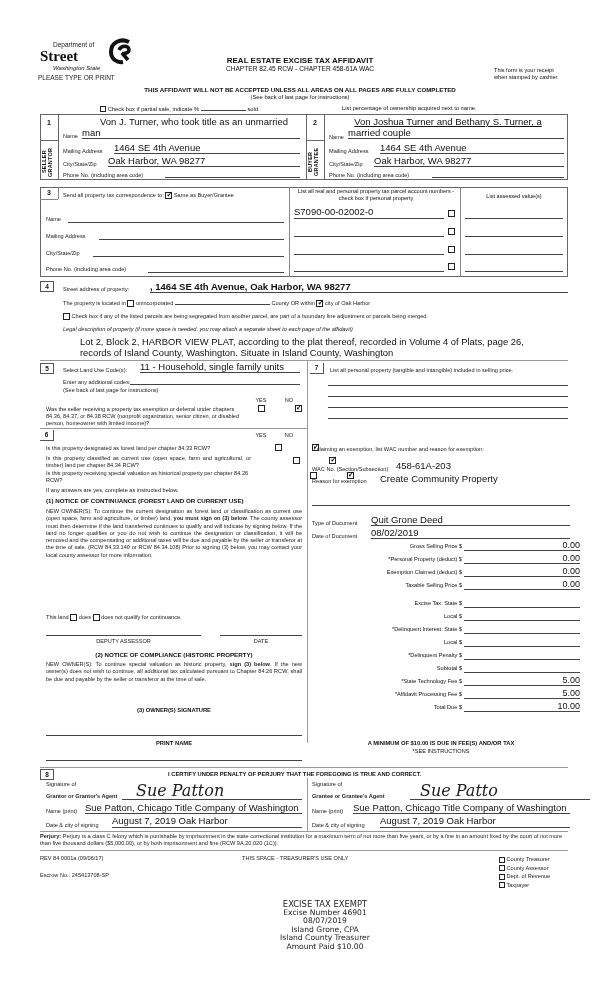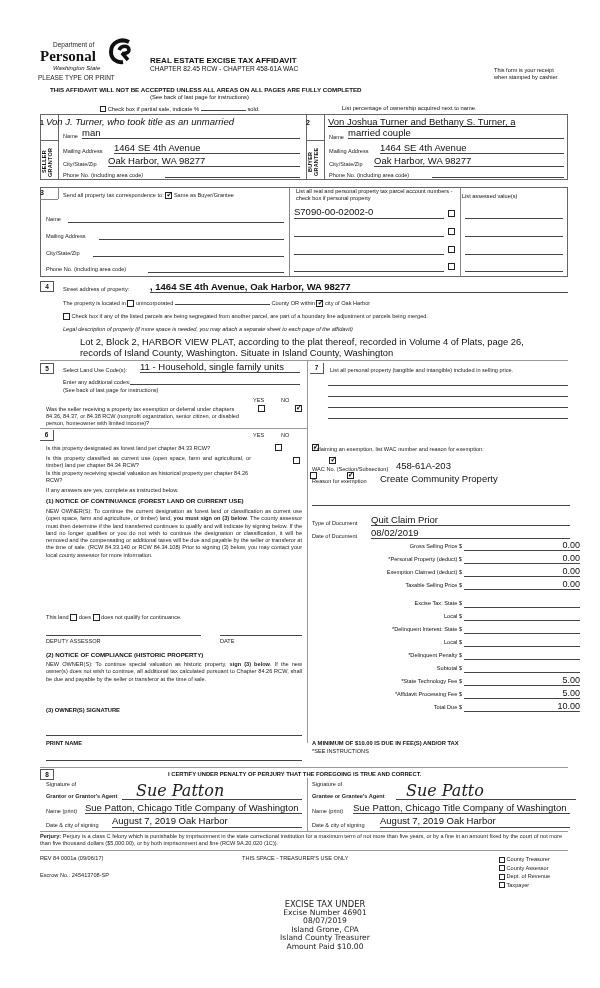--- a/index.html
+++ b/index.html
@@ -7,37 +7,37 @@
   body { font-family: "Liberation Sans", sans-serif; color: #111; position: relative; font-size: 6px; }
   .abs { position: absolute; }
   .line { border-bottom: 0.8px solid #444; }
   .fill { font-size: 9.5px; color: #111; }
   .lbl { font-size: 5.6px; color: #222; }
   .box { border: 1px solid #666; }
   .cb { display: inline-block; width: 7px; height: 7px; border: 0.8px solid #222; vertical-align: middle; position: relative; background: #fff; }
   .cb.checked::after { content: "✓"; position: absolute; left: 0px; top: -3px; font-size: 8px; font-weight: bold; color: #111; }
   .secnum { position: absolute; width: 14px; height: 11px; border: 1px solid #555; font-size: 6.5px; font-weight: bold; text-align: center; line-height: 10px; background: #fff; }
   .vert { position: absolute; writing-mode: vertical-rl; transform: rotate(180deg); font-size: 5.5px; text-align: center; letter-spacing: 0.2px; }
-  .center { }
+  .center { text-align: center; }
   .bold { font-weight: bold; }
   .fee-row { position: absolute; left: 310px; width: 260px; height: 11px; }
   .fee-row .fl { position: absolute; right: 108px; font-size: 5.6px; top: 3px; white-space: nowrap; }
   .fee-row .fv { position: absolute; left: 154px; width: 116px; border-bottom: 0.8px solid #444; height: 11px; font-size: 9px; text-align: right; line-height: 11px; }
   .sig { font-family: "DejaVu Serif", serif; font-style: italic; font-size: 16px; color: #222; }
   .stamp { font-family: "DejaVu Sans", sans-serif; font-size: 7.6px; text-align: center; line-height: 8.6px; color: #222; }
 </style>
 </head>
 <body>
 
 
 
 
 <div class="abs" style="left:40px;top:40px;width:100px;height:36px;">
   <span class="abs lbl" style="left:13px;top:1px;font-size:6.5px;">Department of</span>
-  <span class="abs" style="left:0px;top:8px;font-family:'Liberation Serif',serif;font-weight:bold;font-size:15px;">Personal</span>
+  <span class="abs" style="left:0px;top:8px;font-family:'Liberation Serif',serif;font-weight:bold;font-size:15px;">Street</span>
   <span class="abs" style="left:13px;top:25px;font-size:6px;font-style:italic;">Washington State</span>
   <svg class="abs" style="left:67px;top:-3px;" width="28" height="28" viewBox="0 0 28 28">
     <path d="M22 5 C14 1 4 5 4 15 C4 22 10 26 16 25" stroke="#111" stroke-width="4" fill="none"></path>
     <path d="M12 13 C14 8 22 8 22 13 C22 16 17 17 15 16 L21 23" stroke="#111" stroke-width="3.5" fill="none"></path>
   </svg>
 </div>
 <div class="abs lbl" style="left:38px;top:74px;font-size:6.5px;">PLEASE TYPE OR PRINT</div>
 <div class="abs bold center" style="left:150px;top:56px;width:300px;font-size:8px;">REAL ESTATE EXCISE TAX AFFIDAVIT</div>
 <div class="abs center" style="left:150px;top:65px;width:300px;font-size:6.6px;">CHAPTER 82.45 RCW - CHAPTER 458-61A WAC</div>
 <div class="abs" style="left:494px;top:67px;font-size:5.6px;line-height:7px;">
@@ -60,21 +60,21 @@
 <div class="abs" style="left:58px;top:114px;width:0;height:66px;border-left:1px solid #666;"></div>
 <div class="abs" style="left:324px;top:114px;width:0;height:66px;border-left:1px solid #666;"></div>
 <div class="abs" style="left:40px;top:140px;width:18px;border-top:1px solid #666;"></div>
 <div class="abs" style="left:306px;top:140px;width:18px;border-top:1px solid #666;"></div>
 <div class="abs bold center" style="left:40px;top:119px;width:18px;font-size:7px;">1</div>
 <div class="abs bold center" style="left:306px;top:119px;width:18px;font-size:7px;">2</div>
 <div class="vert bold" style="left:41px;top:145px;width:16px;height:34px;">SELLER GRANTOR</div>
 <div class="vert bold" style="left:307px;top:145px;width:16px;height:34px;">BUYER GRANTEE</div>
 
 
-<div class="abs fill center" style="left:46px;top:116px;width:240px;font-style:italic;">Von J. Turner, who took title as an unmarried</div>
+<div class="abs fill center" style="left:74px;top:116px;width:240px;">Von J. Turner, who took title as an unmarried</div>
 <div class="abs lbl" style="left:63px;top:133px;">Name</div>
 <div class="abs fill line" style="left:82px;top:127px;width:218px;height:12px;">man</div>
 <div class="abs lbl" style="left:63px;top:148px;">Mailing Address</div>
 <div class="abs fill line" style="left:114px;top:142px;width:186px;height:12px;">1464 SE 4th Avenue</div>
 <div class="abs lbl" style="left:63px;top:161px;">City/State/Zip</div>
 <div class="abs fill line" style="left:108px;top:155px;width:192px;height:12px;">Oak Harbor, WA  98277</div>
 <div class="abs lbl" style="left:63px;top:172px;">Phone No. (including area code)</div>
 <div class="abs line" style="left:165px;top:171px;width:135px;height:7px;"></div>
 
 
@@ -222,21 +222,21 @@
 <div class="abs line" style="left:46px;top:755px;width:256px;height:6px;"></div>
 
 
 <div class="abs lbl" style="left:312px;top:446px;">If claiming an exemption, list WAC number and reason for exemption:</div>
 <div class="abs lbl" style="left:312px;top:466px;">WAC No. (Section/Subsection)</div>
 <div class="abs fill" style="left:396px;top:460px;">458-61A-203</div>
 <div class="abs lbl" style="left:312px;top:478px;">Reason for exemption</div>
 <div class="abs fill" style="left:380px;top:473px;">Create Community Property</div>
 <div class="abs line" style="left:312px;top:500px;width:258px;height:6px;"></div>
 <div class="abs lbl" style="left:312px;top:520px;">Type of Document</div>
-<div class="abs fill line" style="left:371px;top:514px;width:199px;height:12px;">Quit Claim Prior</div>
+<div class="abs fill line" style="left:371px;top:514px;width:199px;height:12px;">Quit Grone Deed</div>
 <div class="abs lbl" style="left:312px;top:533px;">Date of Document</div>
 <div class="abs fill line" style="left:371px;top:527px;width:199px;height:12px;">08/02/2019</div>
 
 <div id="fee-rows">
     <div class="fee-row" style="top: 540px;">
       <span class="fl">Gross Selling Price $</span>
       <span class="fv">0.00</span>
     </div>
     <div class="fee-row" style="top: 553px;">
       <span class="fl">*Personal Property (deduct) $</span>
@@ -299,21 +299,21 @@
 <div class="abs lbl bold" style="left:46px;top:793px;">Grantor or Grantor's Agent</div>
 <div class="abs sig line" style="left:122px;top:781px;width:180px;height:19px;padding-left:14px;">Sue Patton</div>
 <div class="abs lbl" style="left:46px;top:808px;">Name (print)</div>
 <div class="abs fill line" style="left:85px;top:802px;width:217px;height:12px;">Sue Patton, Chicago Title Company of Washington</div>
 <div class="abs lbl" style="left:46px;top:822px;">Date &amp; city of signing</div>
 <div class="abs fill line" style="left:112px;top:815px;width:190px;height:13px;">August 7, 2019 Oak Harbor</div>
 
 <div class="abs" style="left:307px;top:778px;height:53px;border-left:0.8px solid #999;"></div>
 <div class="abs lbl" style="left:312px;top:781px;">Signature of</div>
 <div class="abs lbl bold" style="left:312px;top:793px;">Grantee or Grantee's Agent</div>
-<div class="abs sig line" style="left:396px;top:781px;width:180px;height:19px;padding-left:10px;">Sue Patto</div>
+<div class="abs sig line" style="left:410px;top:781px;width:180px;height:19px;padding-left:10px;">Sue Patto</div>
 <div class="abs lbl" style="left:312px;top:808px;">Name (print)</div>
 <div class="abs fill line" style="left:353px;top:802px;width:217px;height:12px;">Sue Patton, Chicago Title Company of Washington</div>
 <div class="abs lbl" style="left:312px;top:822px;">Date &amp; city of signing</div>
 <div class="abs fill line" style="left:380px;top:815px;width:190px;height:13px;">August 7, 2019 Oak Harbor</div>
 
 
 <div class="abs" style="left:40px;top:831px;width:528px;border-top:0.8px solid #999;"></div>
 <div class="abs lbl" style="left:40px;top:833px;width:530px;line-height:7.3px;">
   <b>Perjury:</b>
   <span>Perjury is a class C felony which is punishable by imprisonment in the state correctional institution for a maximum term of not more than five years, or by a fine in an amount fixed by the court of not more than five thousand dollars ($5,000.00), or by both imprisonment and fine (RCW 9A.20.020 (1C)).</span>
@@ -324,21 +324,21 @@
 <div class="abs lbl" style="left:40px;top:872px;">Escrow No.:  245413708-SP</div>
 <div class="abs lbl" style="left:499px;top:855px;line-height:8.6px;">
   <div><span class="cb" style="width:6px;height:6px;"></span> <span>County Treasurer</span></div>
   <div><span class="cb" style="width:6px;height:6px;"></span> <span>County Assessor</span></div>
   <div><span class="cb" style="width:6px;height:6px;"></span> <span>Dept. of Revenue</span></div>
   <div><span class="cb" style="width:6px;height:6px;"></span> <span>Taxpayer</span></div>
 </div>
 
 
 <div class="abs stamp" style="left:250px;top:900px;width:150px;">
-  <div style="font-size:8.4px;">EXCISE TAX UNDER</div>
+  <div style="font-size:8.4px;">EXCISE TAX EXEMPT</div>
   <div>Excise Number 46901</div>
   <div>08/07/2019</div>
   <div>Island Grone, CPA</div>
   <div>Island County Treasurer</div>
   <div>Amount Paid $10.00</div>
 </div>
 
 
 
 

